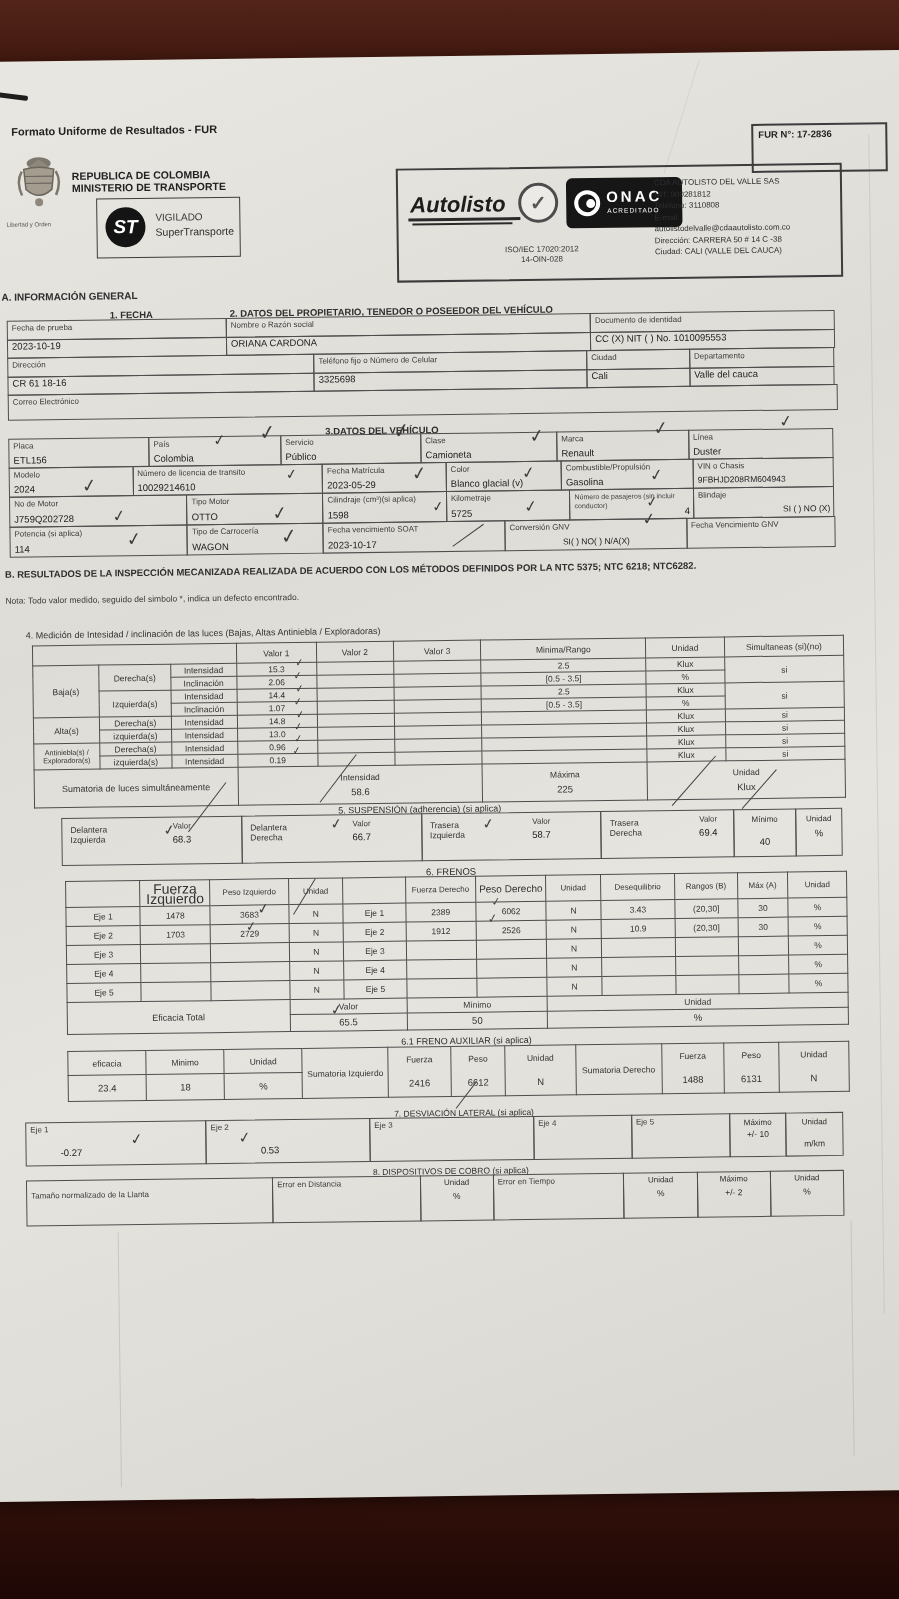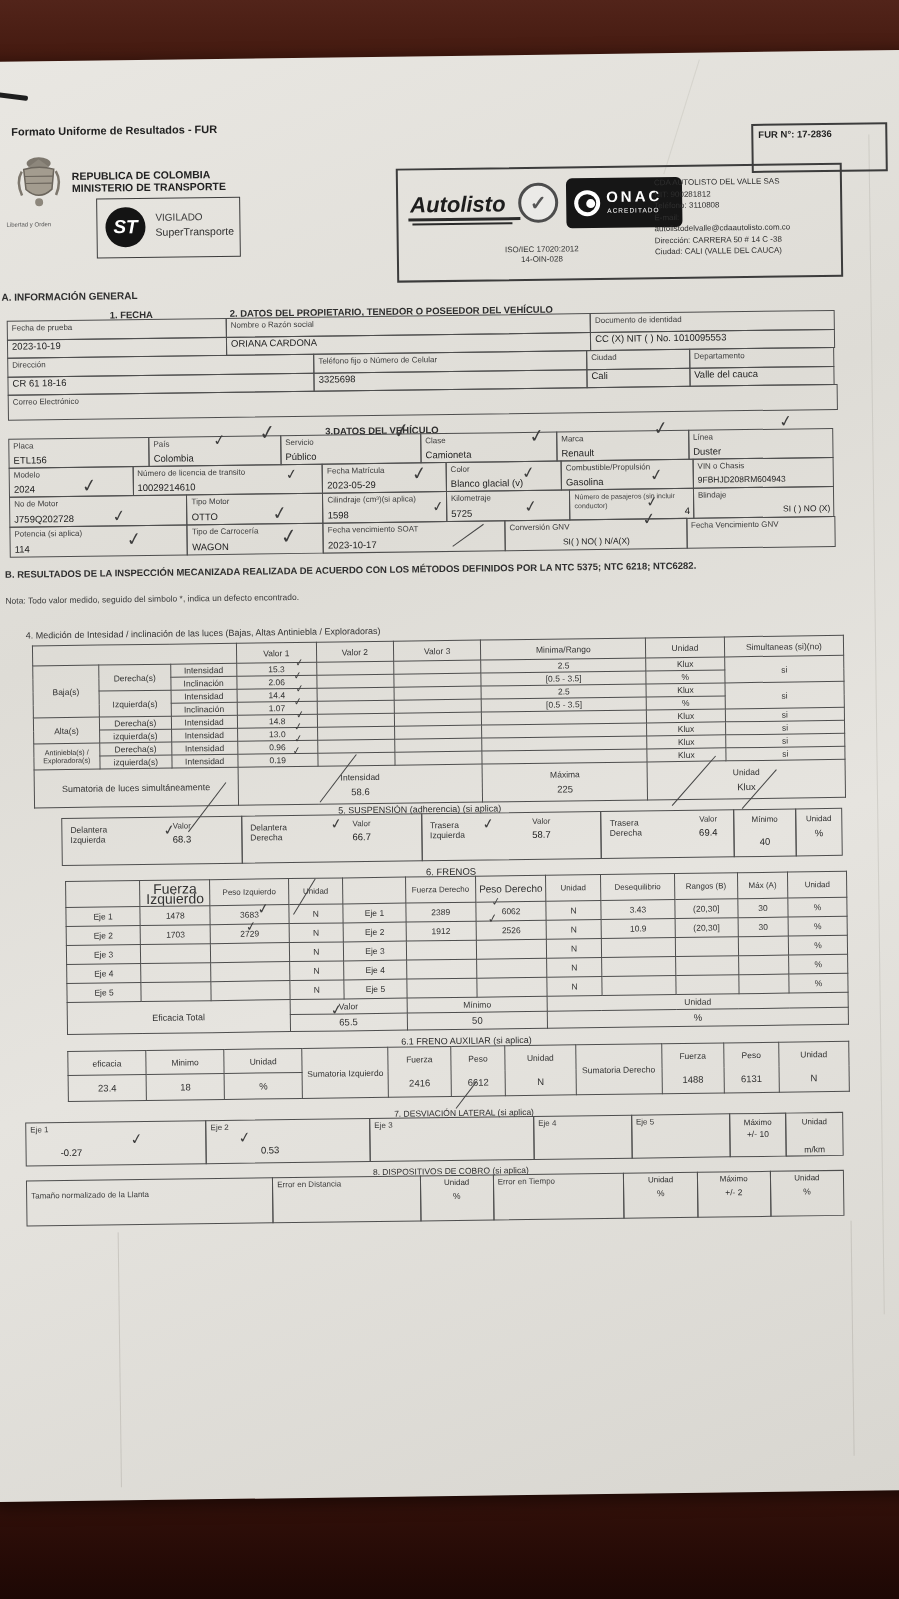--- a/index.html
+++ b/index.html
@@ -615,21 +615,21 @@
       </div>
       <div class="cell" style="width:12%;height:44px;">
         <div class="lab">Eje 5</div>
       </div>
       <div class="cell ctr" style="width:7%;height:44px;">
         <div style="font-size:8px;margin-top:4px;">Máximo</div>
         <div style="font-size:8.5px;margin-top:2px;">+/- 10</div>
       </div>
       <div class="cell ctr" style="width:7%;height:44px;">
         <div style="font-size:8px;margin-top:4px;">Unidad</div>
-        <div style="font-size:8.5px;margin-top:18px;">m/km</div>
+        <div style="font-size:8.5px;margin-top:12px;">m/km</div>
       </div>
     </div>
 
     <div class="abs" style="left:368px;top:1166px;font-size:8.5px;">8. DISPOSITIVOS DE COBRO (si aplica)</div>
     <div class="abs frow" style="left:22px;top:1176px;width:824px;">
       <div class="cell" style="width:30%;height:46px;">
         <div class="lab" style="padding-top:10px;">Tamaño normalizado de la Llanta</div>
       </div>
       <div class="cell" style="width:18%;height:46px;">
         <div class="lab">Error en Distancia</div>

